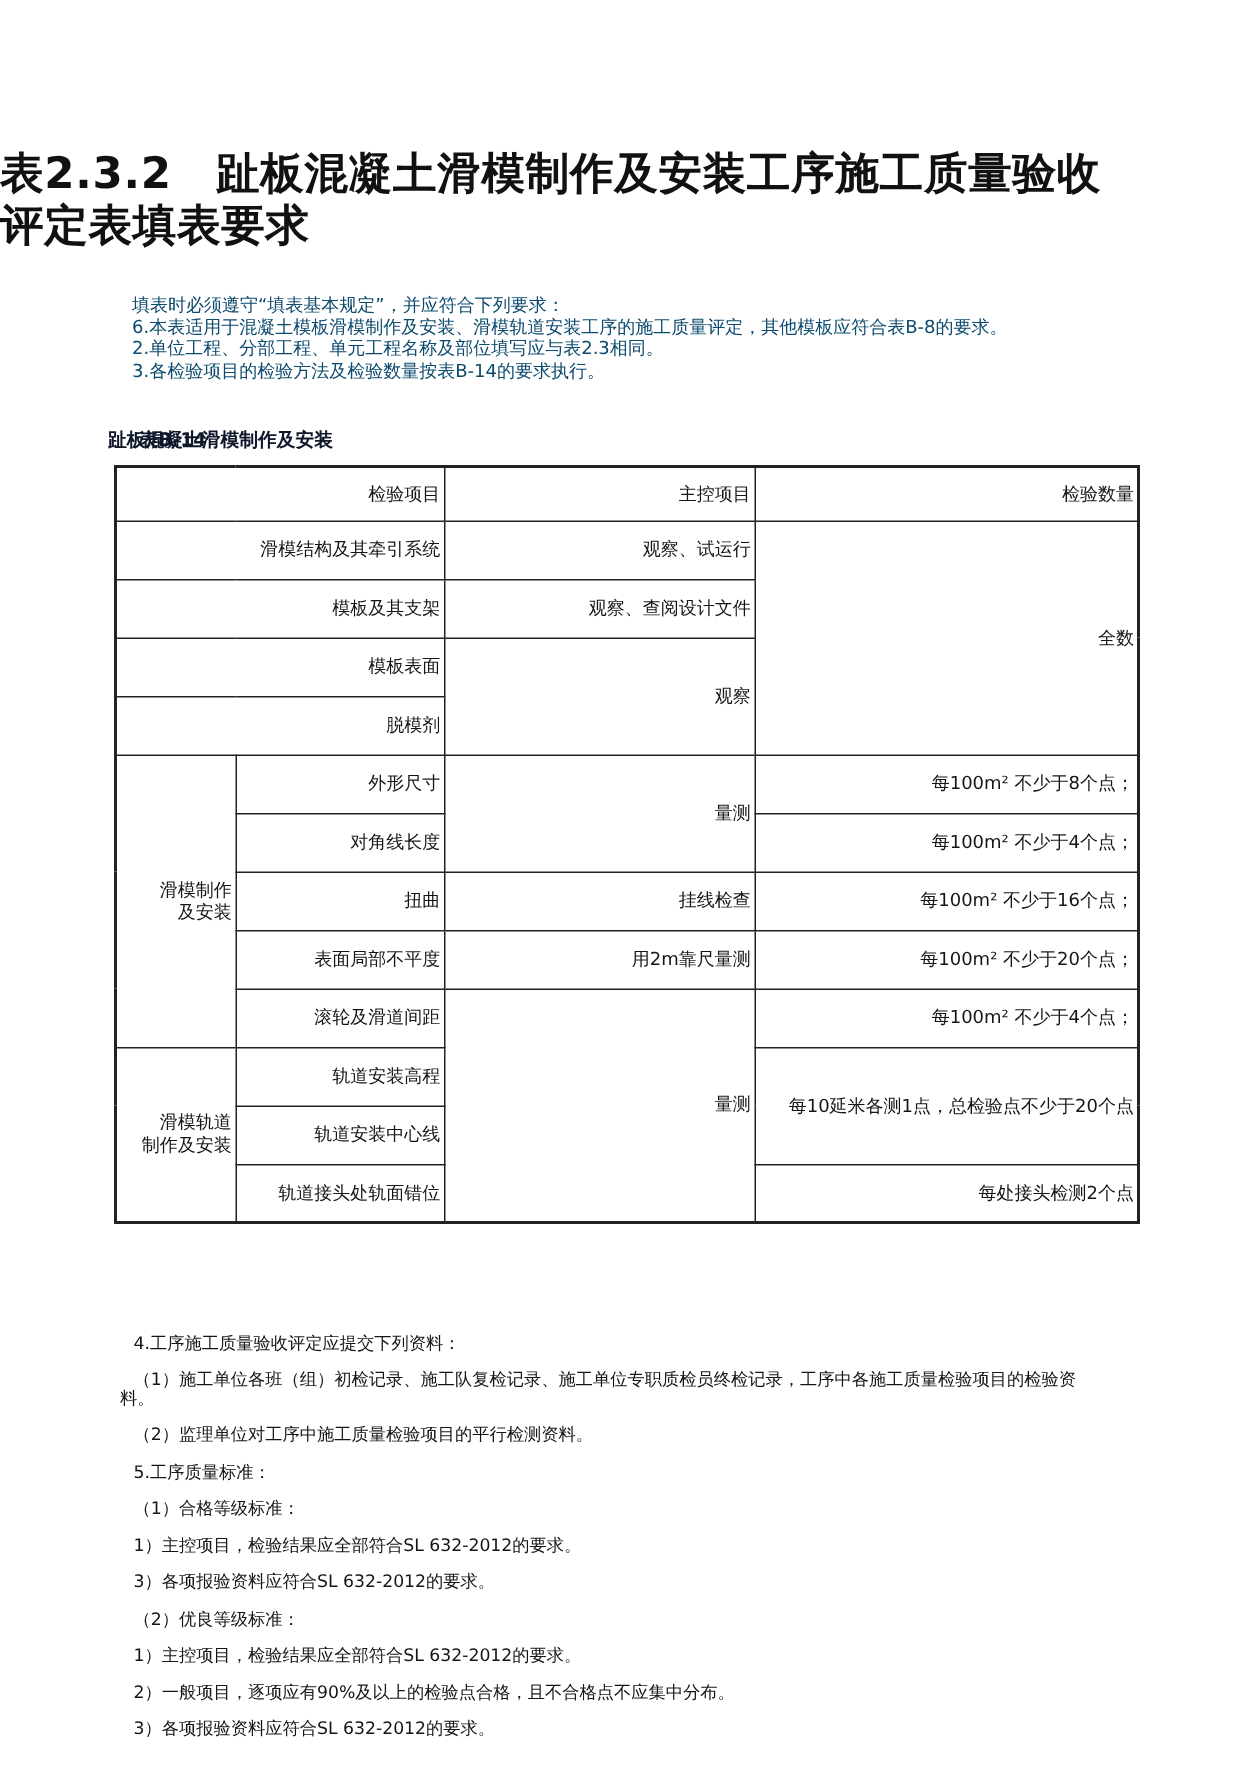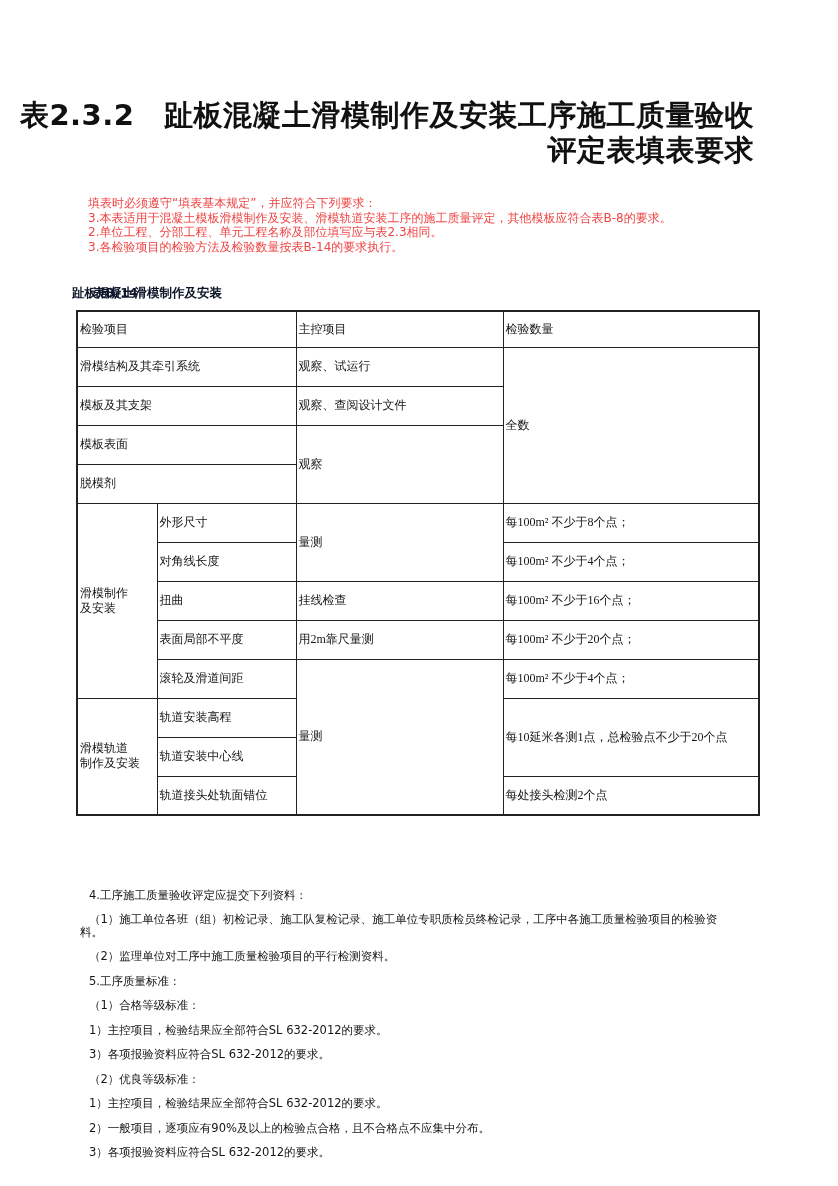--- a/index.html
+++ b/index.html
@@ -6,70 +6,69 @@
   html, body { background: #ffffff; }
   body {
     width: 838px; height: 1186px;
     position: relative;
     font-family: "DejaVu Sans", "Liberation Sans", sans-serif;
     color: #1a1a1a;
     overflow: hidden;
   }
   .page-title {
     position: absolute; top: 98px; left: 0; width: 754px;
-    text-align: right;
+    text-align: left;
     font-size: 29px; font-weight: 700; line-height: 35px;
     color: #111;
     letter-spacing: 0.5px;
   }
   .reqs {
     position: absolute; left: 88px; top: 196px; width: 700px;
-    font-size: 12px; line-height: 14.6px; color: #ef4444;
+    font-size: 12px; line-height: 14.6px; color: #0c4a6e;
   }
   .reqs div { white-space: nowrap; }
   .tbl-caption {
     position: absolute; left: 72px; top: 285px; width: 682px; height: 16px;
     font-size: 12.5px; font-weight: 700; color: #0f172a;
   }
   .cap-no { position: absolute; left: 21px; top: 0; }
   .cap-title { display: block; width: 100%; text-align: left; }
   table.insp {
     position: absolute; left: 76px; top: 310px; width: 682px;
     border-collapse: collapse; table-layout: fixed;
     font-size: 12px; color: #151515;
     border: 2px solid #222;
   }
   table.insp td {
     border: 1px solid #222;
-    text-align: left; vertical-align: middle;
+    text-align: right; vertical-align: middle;
     padding: 0 2px;
     height: 39px;
     overflow: hidden;
-    font-family: Liberation Serif, serif;
   }
   table.insp tr.hdr td { height: 36px; }
   td.c-group { white-space: pre-line; line-height: 15px; }
   .notes {
     position: absolute; left: 80px; top: 877px; width: 720px;
     font-size: 11.5px; line-height: 12.45px; color: #151515;
   }
   .notes div { white-space: nowrap; }
   .notes .ind { padding-left: 9px; margin-top: 12px; }
 </style>
 </head>
 <body>
 
 <div class="page-title">
   <div>表2.3.2　趾板混凝土滑模制作及安装工序施工质量验收</div>
   <div>评定表填表要求</div>
 </div>
 
 <div class="reqs">
   <div>填表时必须遵守“填表基本规定”，并应符合下列要求：</div>
-  <div>3.本表适用于混凝土模板滑模制作及安装、滑模轨道安装工序的施工质量评定，其他模板应符合表B-8的要求。</div>
+  <div>6.本表适用于混凝土模板滑模制作及安装、滑模轨道安装工序的施工质量评定，其他模板应符合表B-8的要求。</div>
   <div>2.单位工程、分部工程、单元工程名称及部位填写应与表2.3相同。</div>
   <div>3.各检验项目的检验方法及检验数量按表B-14的要求执行。</div>
 </div>
 
 <div class="tbl-caption">
   <span class="cap-no">表B-14</span>
   <span class="cap-title">趾板混凝土滑模制作及安装</span>
 </div>
 
 <table class="insp">

